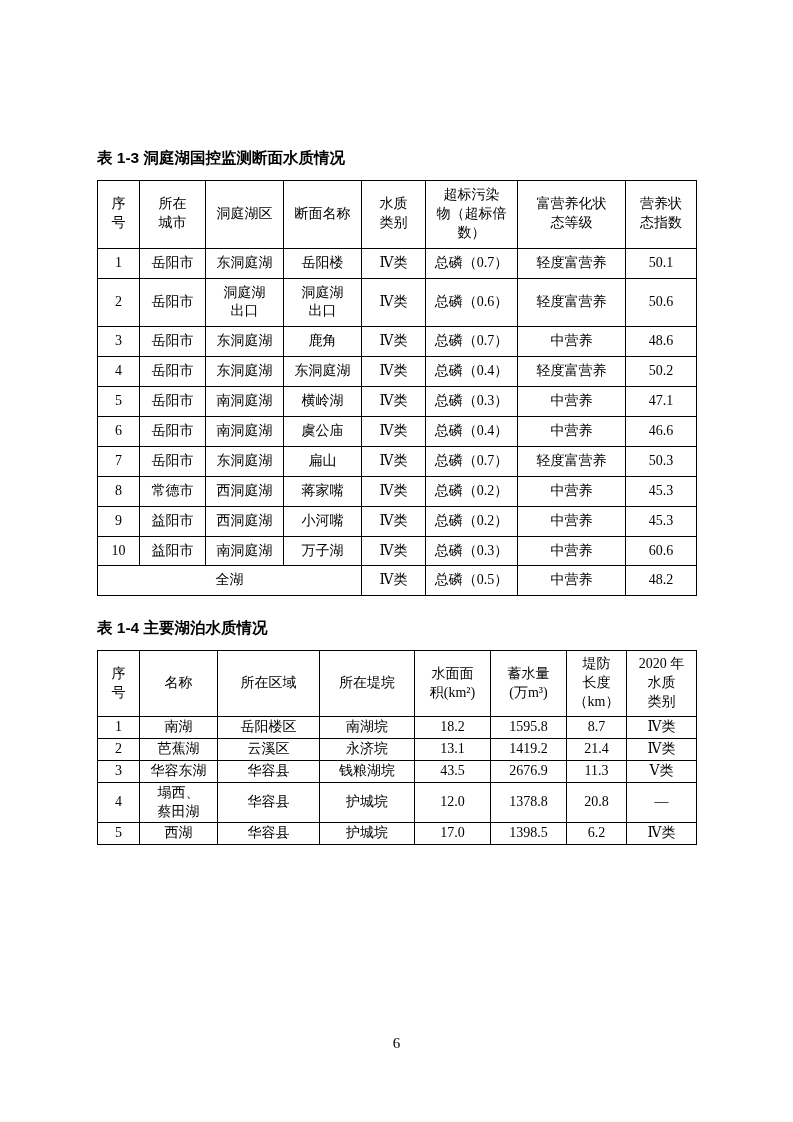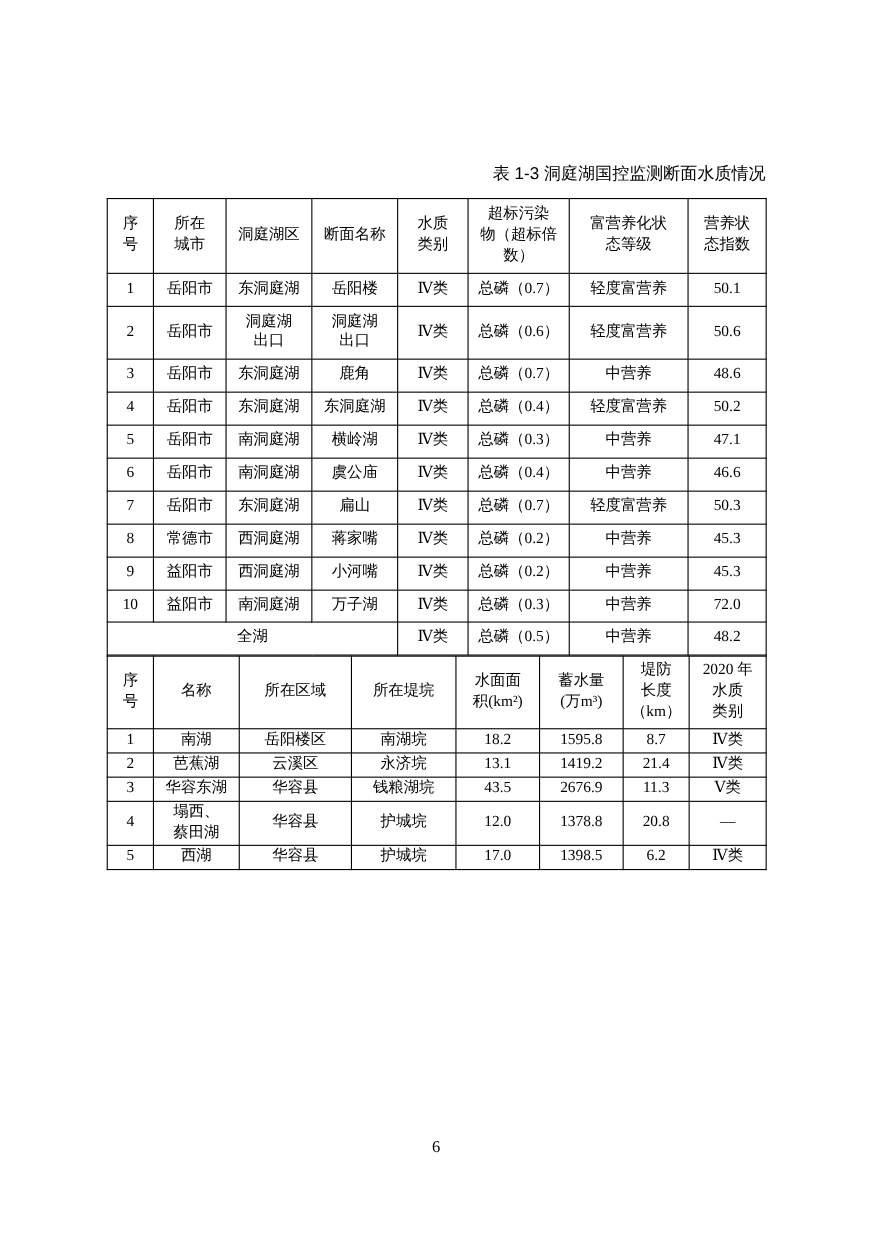--- a/index.html
+++ b/index.html
@@ -14,22 +14,22 @@
     position: relative;
     box-sizing: border-box;
     width: 793px;
     height: 1122px;
     padding: 148px 97px 0 97px;
     background: #ffffff;
   }
   .table-caption {
     font-family: "Liberation Sans", "DejaVu Sans", sans-serif;
     font-size: 15.5px;
-    font-weight: normal;
-    text-align: right;
+    font-weight: bold;
+    text-align: left;
     margin: 0 0 11px 0;
     white-space: pre-line;
   }
   table {
     width: 100%;
     border-collapse: collapse;
     table-layout: fixed;
   }
   th, td {
     border: 1px solid #000;
@@ -198,36 +198,37 @@
           <td>45.3</td>
         </tr>
         <tr>
           <td>10</td>
           <td>益阳市</td>
           <td>南洞庭湖</td>
           <td>万子湖</td>
           <td>Ⅳ类</td>
           <td>总磷（0.3）</td>
           <td>中营养</td>
-          <td>72.0</td>
+          <td>60.6</td>
         </tr>
       </tbody>
     <tbody>
       <tr>
         <td colspan="4">全湖</td>
         <td>Ⅳ类</td>
         <td>总磷（0.5）</td>
         <td>中营养</td>
         <td>48.2</td>
       </tr>
     </tbody>
   </table>
 
 
 
+  <p class="table-caption caption-2">表 1-4  主要湖泊水质情况</p>
 
   <table class="t14">
     <colgroup>
       <col style="width:42px">
         <col style="width:78px">
         <col style="width:102px">
         <col style="width:95px">
       <col style="width:76px">
         <col style="width:76px">
         <col style="width:60px">

